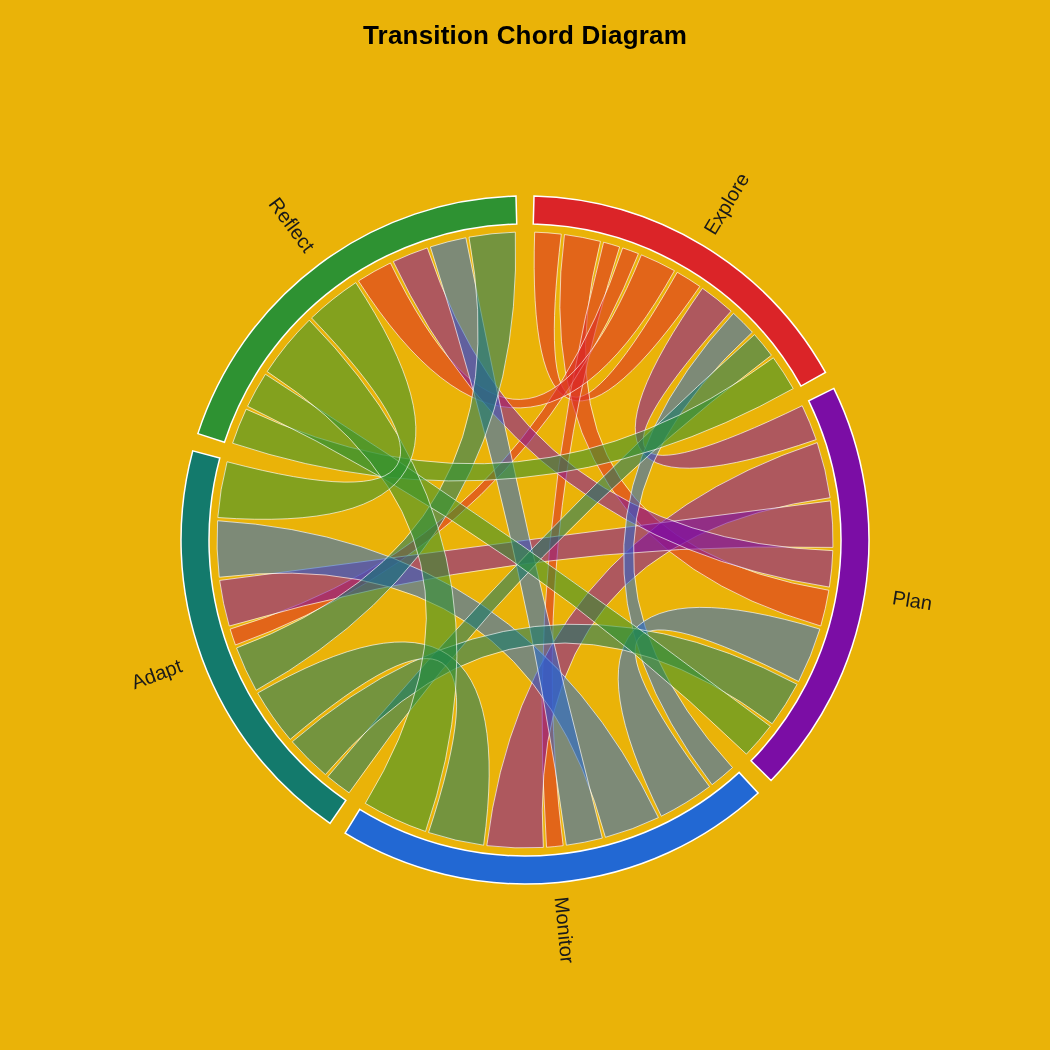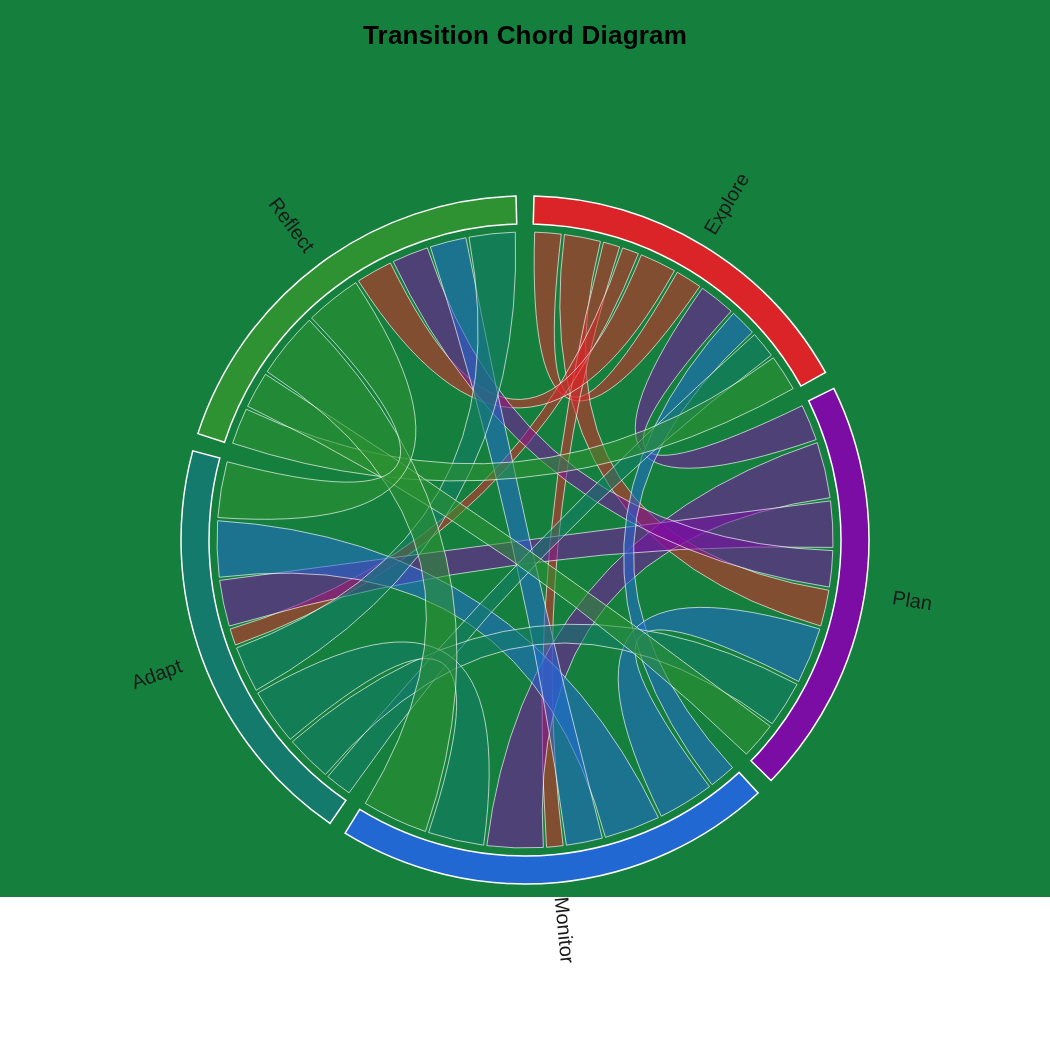--- a/index.html
+++ b/index.html
@@ -7,22 +7,22 @@
     padding: 0;
     width: 1050px;
     height: 1050px;
     background: #ffffff;
     font-family: "Liberation Sans", sans-serif;
     overflow: hidden;
   }
   .canvas {
     position: relative;
     width: 1050px;
-    height: 897px;
-    background: #15803d;
+    height: 1050px;
+    background: #eab308;
   }
   .chart-title {
     position: absolute;
     top: 20px;
     left: 0;
     width: 1050px;
     text-align: center;
     font-size: 26px;
     font-weight: bold;
     color: #000000;

